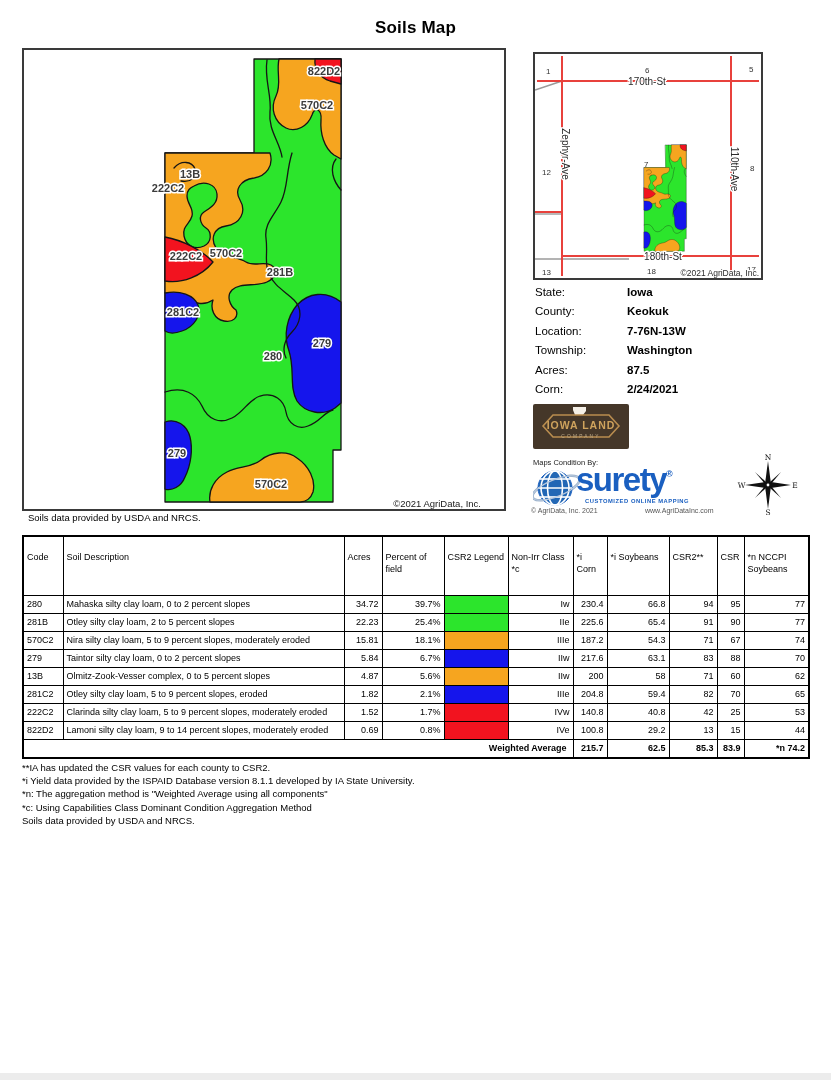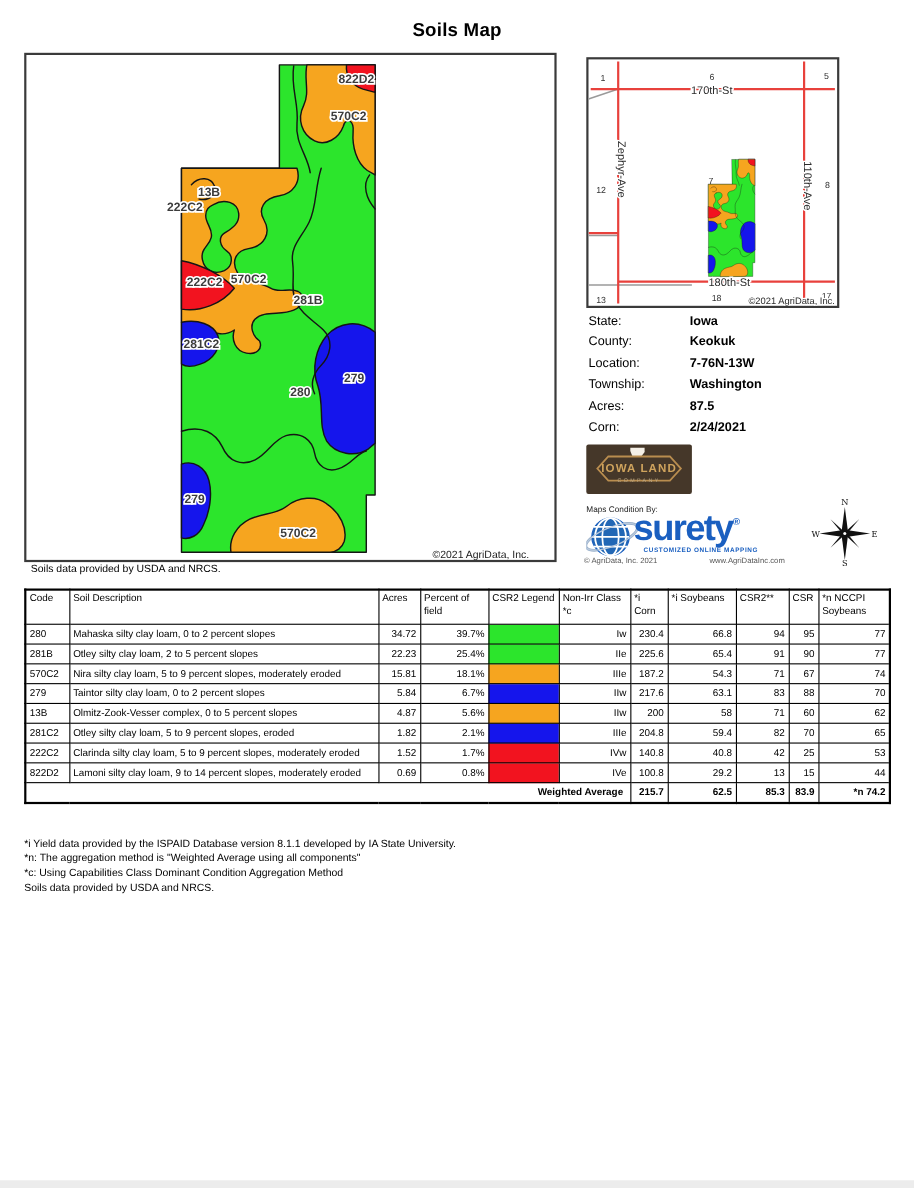--- a/index.html
+++ b/index.html
@@ -35,21 +35,21 @@
   #surety-tag{left:585px;top:498px;font-size:5.8px;font-weight:bold;color:#1a5fc0;letter-spacing:.55px;}
   #surety-copy{left:531px;top:507px;font-size:7px;color:#555;}
   #surety-web{left:645px;top:507px;font-size:7px;color:#555;}
   #compass{left:737px;top:453px;}
   text.cmp{font-family:"DejaVu Serif","Liberation Serif",serif;font-size:7.5px;fill:#111;text-anchor:middle;}
   
   #soiltable{left:22px;top:535px;}
   table{border-collapse:collapse;table-layout:fixed;width:787px;font-size:9px;}
   table,td,th{border:1px solid #000;}
   table{border-width:2px;}
-  th{font-weight:normal;text-align:left;vertical-align:top;padding:0 3px;height:30px;line-height:1.35;margin-left:48px;}
+  th{font-weight:normal;text-align:left;vertical-align:top;padding:14px 3px;height:30px;line-height:1.35;margin-left:48px;}
   td{padding:2px 3px;line-height:1.35;vertical-align:middle;height:13px;}
   td.num{text-align:right;}
   td.desc{padding-right:6px;}
   td.legend{padding:0;}
   tr.wavg td{font-weight:bold;}
   td.wavg-label{text-align:right;padding-right:6px;}
   
   #footnotes{left:22px;top:761px;font-size:9.5px;line-height:13.2px;}
   #bottom-strip{left:0;top:1073px;width:831px;height:7px;background:#ececec;}
 </style>
@@ -356,20 +356,21 @@
         <td class="num">62.5</td>
         <td class="num">85.3</td>
         <td class="num">83.9</td>
         <td class="num">*n 74.2</td>
       </tr>
     </tbody>
       </table>
   </div>
 
   <div class="abs" id="footnotes">
+    <div>**IA has updated the CSR values for each county to CSR2.</div>
     <div>*i Yield data provided by the ISPAID Database version 8.1.1 developed by IA State University.</div>
     <div>*n: The aggregation method is "Weighted Average using all components"</div>
     <div>*c: Using Capabilities Class Dominant Condition Aggregation Method</div>
     <div>Soils data provided by USDA and NRCS.</div>
   </div>
 
   <div class="abs" id="bottom-strip"></div>
 </div>
 
 </body></html>

